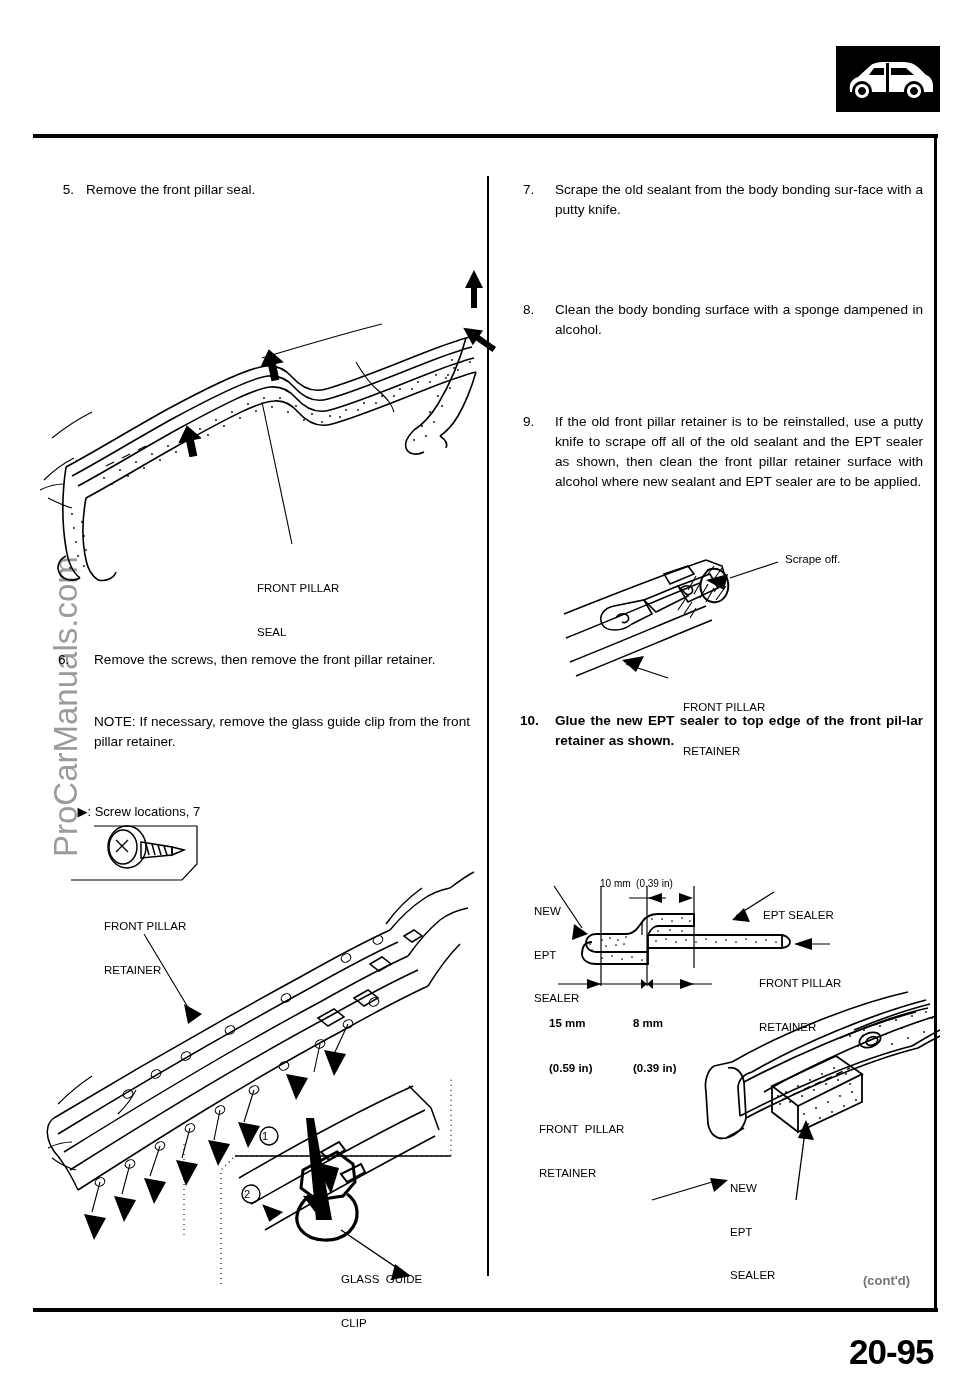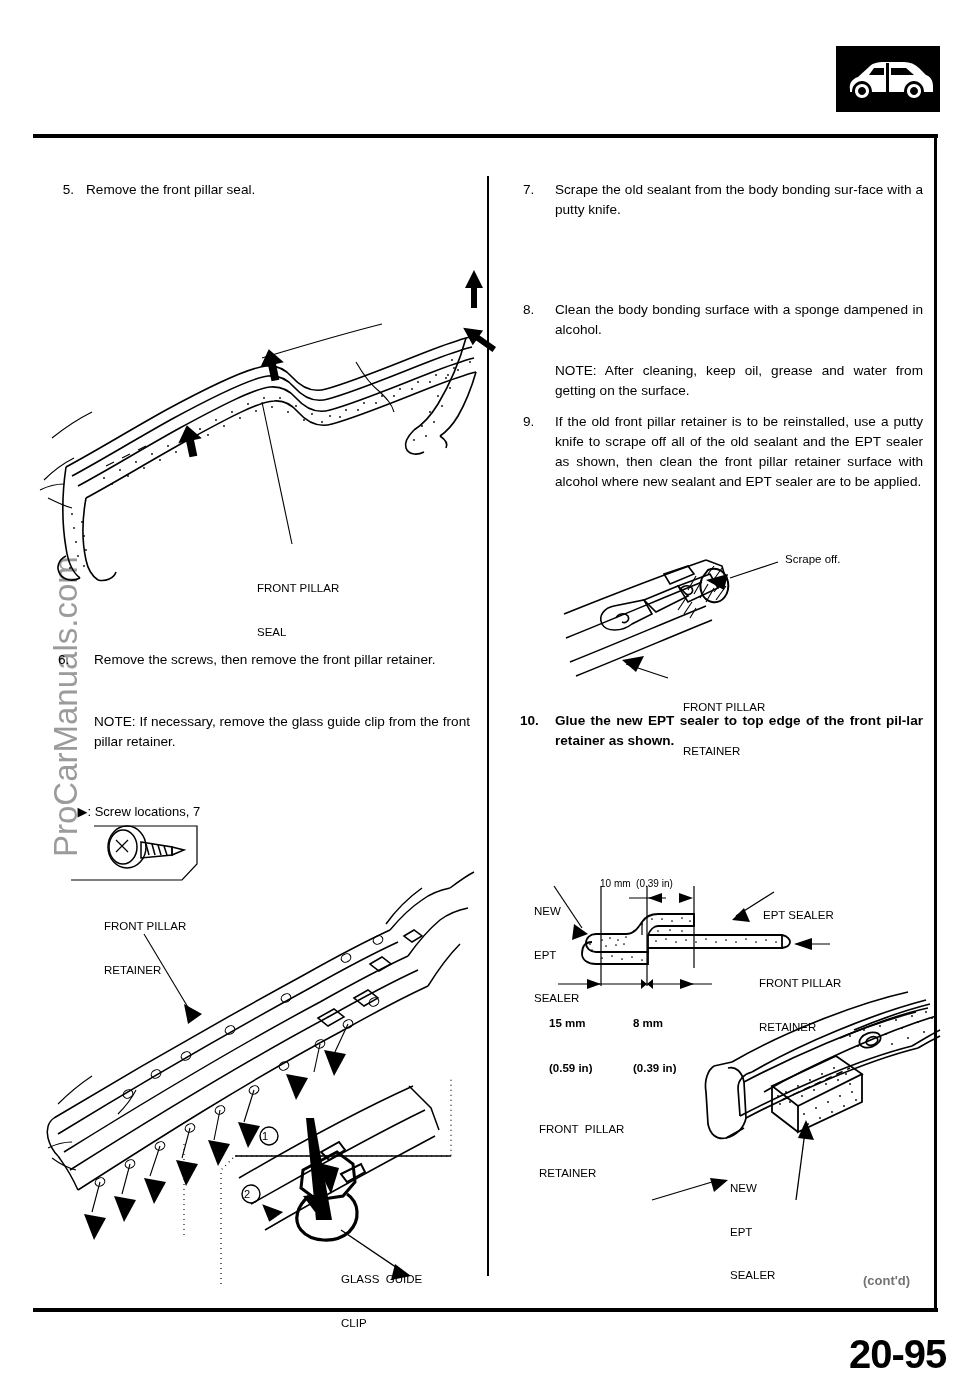--- a/index.html
+++ b/index.html
@@ -88,21 +88,21 @@
     font-size: 34px;
     color: #b2b2b2;
     white-space: nowrap;
   }
 
   
   .page-number {
     position: absolute;
     left: 849px;
     top: 1332px;
-    font-size: 40px;
+    font-size: 35px;
     font-weight: bold;
     letter-spacing: -1px;
     color: #000;
   }
   .contd {
     position: absolute;
     left: 863px;
     top: 1273px;
     font-size: 13px;
     font-weight: bold;
@@ -471,21 +471,20 @@
     <span class="num" style="width:22px;">7.</span>
     <span class="body" style="margin-left:10px;">Scrape the old sealant from the body bonding sur-face with a putty knife.</span>
   </div>
 
 
   <div class="step txt just" style="left:523px; top:300px; width:400px;">
     <span class="num" style="width:22px;">8.</span>
     <span class="body" style="margin-left:10px;">Clean the body bonding surface with a sponge dampened in alcohol.</span>
   </div>
 
-  <div class="txt just" style="position:absolute; left:555px; top:361px; width:368px;">NOTE:  After cleaning, keep oil, grease and water from getting on the surface.</div>
 
   <div class="step txt just" style="left:523px; top:412px; width:400px;">
     <span class="num" style="width:22px;">9.</span>
     <span class="body" style="margin-left:10px;">If the old front pillar retainer is to be reinstalled, use a putty knife to scrape off all of the old sealant and the EPT sealer as shown, then clean the front pillar retainer surface with alcohol where new sealant and EPT sealer are to be applied.</span>
   </div>
 
   <svg class="art" style="left:560px; top:548px;" width="260" height="140" viewBox="0 0 260 140">
     <g stroke="#000" fill="none" stroke-width="1.6">
       <path d="M4 66 C44 50 100 28 146 12"></path>
       <path d="M6 90 C46 74 98 52 142 34"></path>

